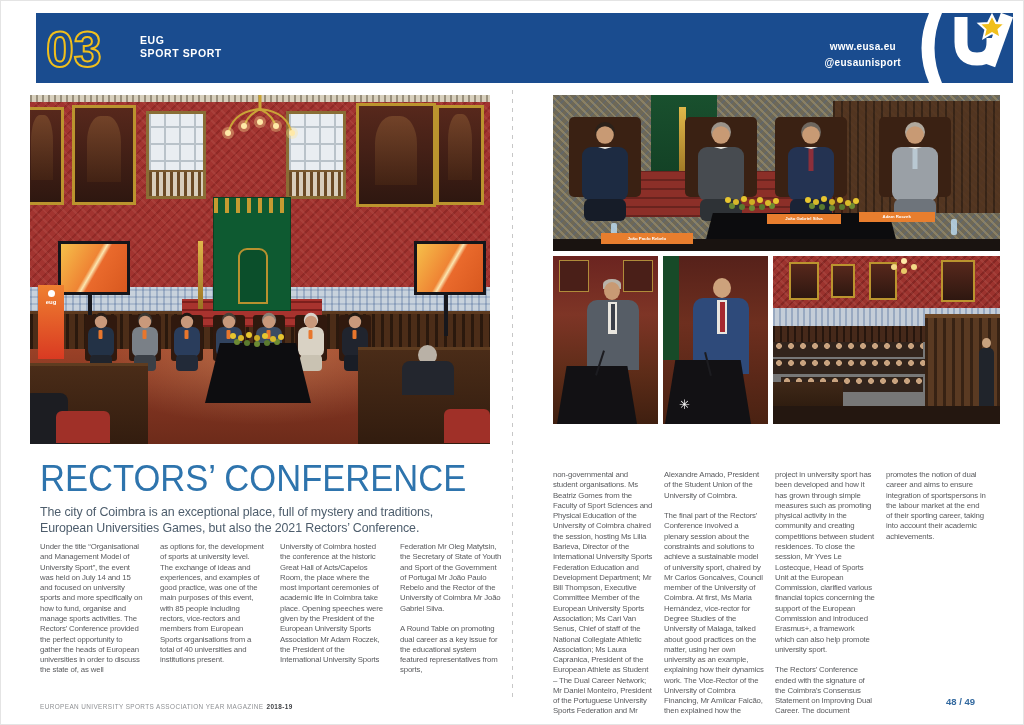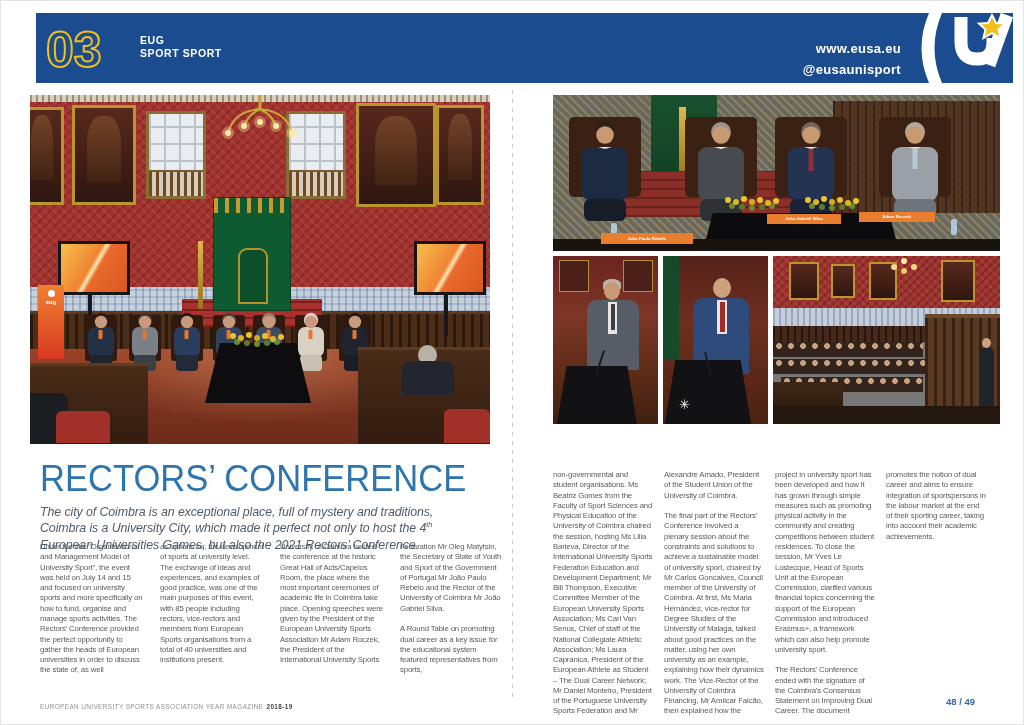--- a/index.html
+++ b/index.html
@@ -5,32 +5,32 @@
   html,body{margin:0;padding:0;background:#f4f4f4;}
   .canvas{position:relative;width:1024px;height:725px;margin:0 auto;background:#fff;
     font-family:"Liberation Sans",sans-serif;overflow:hidden;box-shadow:inset 0 0 0 1px #e4e4e4;}
   .abs{position:absolute;}
 
   
   .band{position:absolute;left:36px;top:13px;width:977px;height:70px;background:#1a4c8f;}
   .band-sec{position:absolute;left:104px;top:21px;color:#fff;font-weight:bold;
     font-size:10.5px;letter-spacing:.6px;line-height:1.25;}
   .band-links{position:absolute;right:112px;top:26px;color:#fff;font-weight:bold;
-    font-size:13px;letter-spacing:.3px;line-height:1.6;text-align:right;}
+    font-size:10px;letter-spacing:.3px;line-height:1.6;text-align:center;}
   .logo-wrap{position:absolute;right:0;top:0;width:100px;height:70px;}
 
   
   .fold{position:absolute;left:512px;top:90px;width:1px;height:608px;
     background:repeating-linear-gradient(180deg,#c7c7c7 0 4px,transparent 4px 9px);}
 
   
   .title{position:absolute;left:40px;top:458px;margin:0;color:#2e74ad;font-weight:400;
     font-size:36px;letter-spacing:0;transform:scaleX(.96);transform-origin:left;white-space:nowrap;}
   .intro{position:absolute;left:40px;top:504px;width:450px;color:#4d5d6c;
-    font-size:12.4px;line-height:1.32;letter-spacing:-.1px;font-style:italic;}
+    font-size:12.4px;line-height:1.32;letter-spacing:-.1px;}
   .sup{font-size:60%;vertical-align:super;}
 
   
   .cols{position:absolute;display:grid;color:#5a5b5e;font-size:7.8px;line-height:1.32;
     letter-spacing:-.15px;white-space:pre-line;}
   .cols-left{left:40px;top:542px;width:448px;grid-template-columns:repeat(4,104px);column-gap:16px;}
   .cols-right{left:553px;top:470px;width:444px;grid-template-columns:repeat(4,100px);column-gap:11px;}
 
   
   .footer{position:absolute;left:40px;top:703px;font-size:6.4px;letter-spacing:.4px;color:#8e9093;}
@@ -306,21 +306,20 @@
     <div class="abs" style="left:372px;top:266px;width:52px;height:34px;background:#23262e;border-radius:8px 8px 0 0"></div>
     <div class="abs" style="left:-6px;top:298px;width:44px;height:52px;background:#1c1d22;border-radius:8px 8px 0 0"></div>
     <div class="redchair" style="left:26px;top:316px;width:54px;height:32px"></div>
     <div class="redchair" style="left:414px;top:314px;width:46px;height:34px"></div>
   </div>
 
   <h1 class="title">RECTORS’ CONFERENCE</h1>
 
   <div class="intro">
     <div>The city of Coimbra is an exceptional place, full of mystery and traditions,</div>
-    <div><span>Coimbra is a University City, which made it perfect not only to host the 4</span><span class="sup">th</span></div>
     <div>European Universities Games, but also the 2021 Rectors’ Conference.</div>
   </div>
 
   <div class="cols cols-left">
     <div class="col">Under the title “Organisational and Management Model of University Sport”, the event was held on July 14 and 15 and focused on university sports and more specifically on how to fund, organise and manage sports activities. The Rectors’ Conference provided the perfect opportunity to gather the heads of European universities in order to discuss the state of, as well</div>
     <div class="col">as options for, the development of sports at university level. The exchange of ideas and experiences, and examples of good practice, was one of the main purposes of this event, with 85 people including rectors, vice-rectors and members from European Sports organisations from a total of 40 universities and institutions present.</div>
     <div class="col">University of Coimbra hosted the conference at the historic Great Hall of Acts/Capelos Room, the place where the most important ceremonies of academic life in Coimbra take place. Opening speeches were given by the President of the European University Sports Association Mr Adam Roczek, the President of the International University Sports</div>
     <div class="col">Federation Mr Oleg Matytsin, the Secretary of State of Youth and Sport of the Government of Portugal Mr João Paulo Rebelo and the Rector of the University of Coimbra Mr João Gabriel Silva.
 
 A Round Table on promoting dual career as a key issue for the educational system featured representatives from sports,</div>

